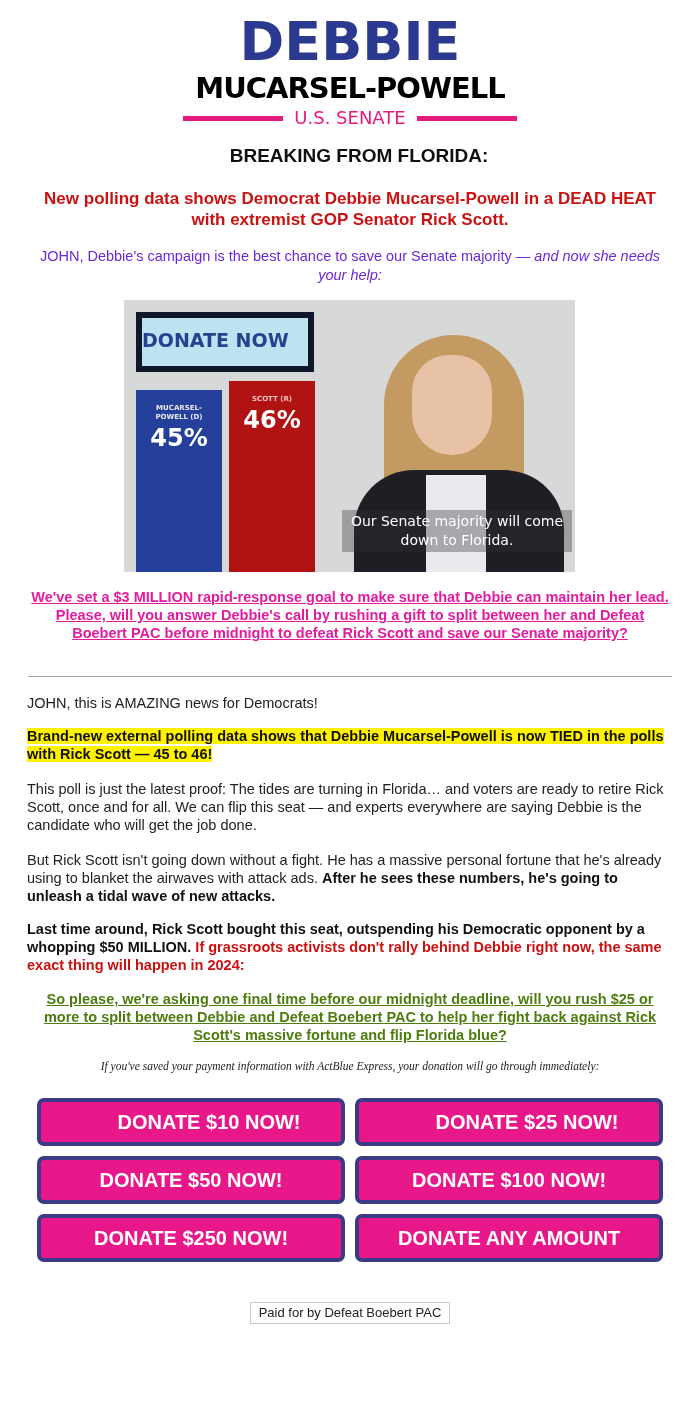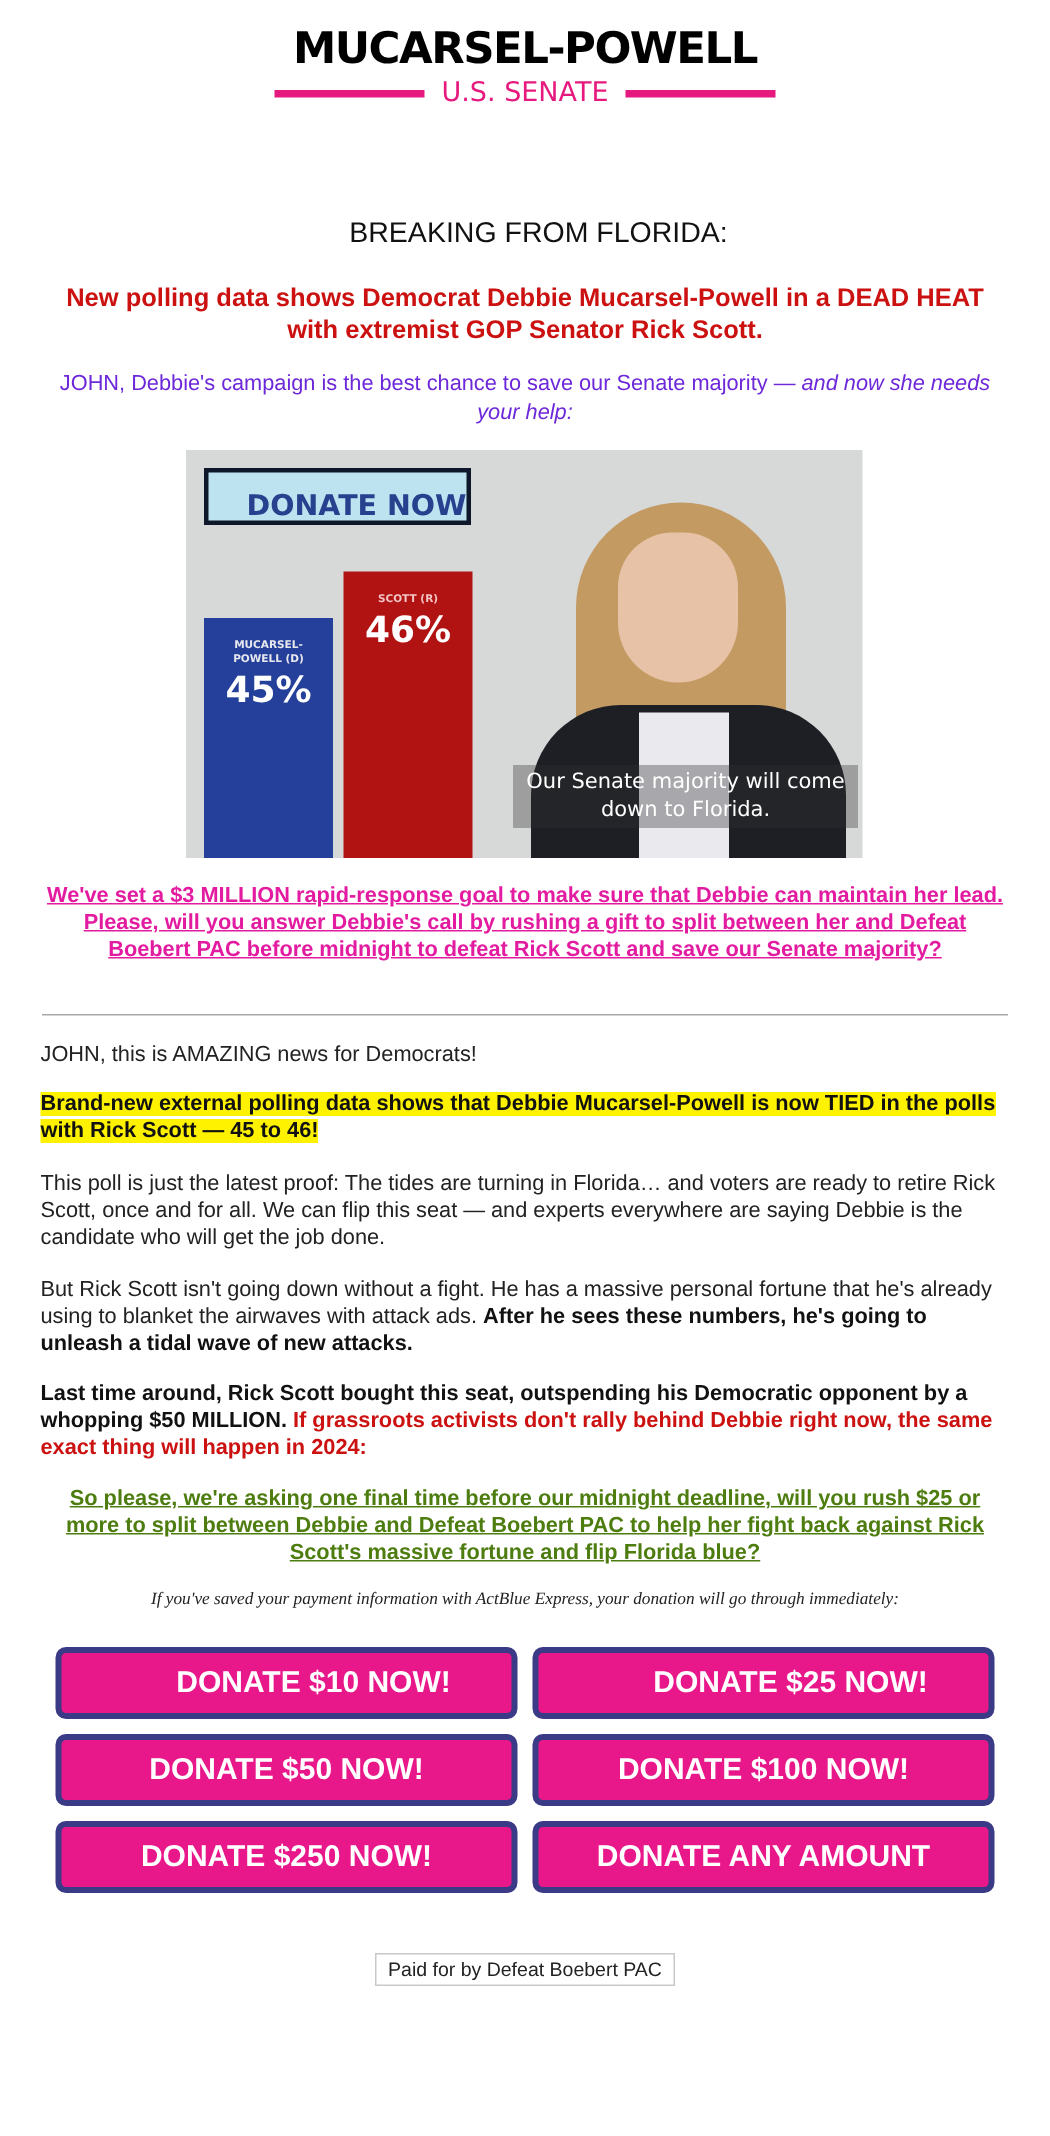--- a/index.html
+++ b/index.html
@@ -8,28 +8,28 @@
 
   .logo { position: absolute; left: 180px; top: 14px; width: 340px; height: 116px; text-align: center; }
   .logo-first { font-family: "DejaVu Sans", sans-serif; font-weight: bold; color: #2b3990; font-size: 54px; line-height: 56px; letter-spacing: 0px; }
   .logo-last { font-family: "DejaVu Sans", sans-serif; font-weight: bold; color: #000000; font-size: 29px; line-height: 32px; letter-spacing: -1px; margin-top: 2px; }
   .logo-sub { position: relative; height: 24px; margin-top: 2px; }
   .logo-sub .bar { position: absolute; top: 10px; height: 5px; background: #e6197f; }
   .logo-sub .bar.l { left: 3px; width: 100px; }
   .logo-sub .bar.r { right: 3px; width: 100px; }
   .logo-sub .txt { font-family: "DejaVu Sans", sans-serif; color: #e6197f; font-size: 18px; line-height: 24px; font-weight: normal; }
 
-  .h-breaking { position: absolute; top: 145px; left: 0; width: 700px; text-align: center; font-size: 19px; font-weight: normal; color: #111; padding-left: 18px; }
+  .h-breaking { position: absolute; top: 145px; left: 0; width: 700px; text-align: center; font-size: 19px; font-weight: bold; color: #111; padding-left: 18px; }
   .h-poll { position: absolute; top: 188px; left: 40px; width: 620px; text-align: center; font-size: 17px; font-weight: bold; color: #cc1111; line-height: 21px; }
   .intro { position: absolute; top: 247px; left: 25px; width: 650px; text-align: center; font-size: 14.5px; color: #6d28d9; line-height: 19px; }
   .intro em { font-style: italic; }
 
   .hero { position: absolute; top: 300px; left: 124px; width: 451px; height: 272px; background: #d7d9d8; overflow: hidden; }
-  .hero-donate { position: absolute; left: 12px; top: 12px; width: 178px; height: 38px; background: #bde3f0; border: 3px solid #0f172a; text-align: right; line-height: 44px; font-family: "DejaVu Sans", sans-serif; font-weight: bold; color: #27418e; font-size: 19px; }
-  .bar-d { position: absolute; left: 12px; top: 90px; width: 86px; height: 204px; background: #24409a; text-align: center; color: #fff; margin-top: 22px; }
+  .hero-donate { position: absolute; left: 12px; top: 12px; width: 178px; height: 60px; background: #bde3f0; border: 6px solid #0f172a; text-align: left; line-height: 44px; font-family: "DejaVu Sans", sans-serif; font-weight: bold; color: #27418e; font-size: 19px; }
+  .bar-d { position: absolute; left: 12px; top: 90px; width: 86px; height: 204px; background: #24409a; text-align: center; color: #fff; }
   .bar-r { position: absolute; left: 105px; top: 81px; width: 86px; height: 191px; background: #b11212; text-align: center; color: #fff; }
   .bar-name { font-family: "DejaVu Sans", sans-serif; font-size: 7px; font-weight: bold; line-height: 9px; margin-top: 14px; color: #e8e8ef; }
   .bar-r .bar-name { color: #f3c4c4; }
   .bar-pct { font-family: "DejaVu Sans", sans-serif; font-size: 24px; font-weight: bold; line-height: 28px; margin-top: 2px; }
   .photo { position: absolute; left: 210px; top: 0; width: 241px; height: 228px; }
   .hair { position: absolute; left: 50px; top: 35px; width: 140px; height: 200px; background: #c49a63; border-radius: 70px 70px 30px 30px; }
   .face { position: absolute; left: 78px; top: 55px; width: 80px; height: 100px; background: #e7c2a6; border-radius: 40px 40px 44px 44px; }
   .jacket { position: absolute; left: 20px; top: 170px; width: 210px; height: 110px; background: #1e1f24; border-radius: 60px 60px 0 0; }
   .shirt { position: absolute; left: 92px; top: 175px; width: 60px; height: 100px; background: #e9e9ee; }
   .caption { position: absolute; left: 8px; top: 210px; width: 230px; text-align: center; font-family: "DejaVu Sans", sans-serif; font-size: 14px; line-height: 19px; color: #ffffff; background: rgba(50,50,50,0.35); padding: 2px 0; }
@@ -53,20 +53,21 @@
   .btn { position: absolute; width: 308px; height: 48px; background: #e8178a; border: 4px solid #3b3a86; border-radius: 7px; color: #ffffff; font-weight: bold; font-size: 20px; text-align: center; line-height: 40px; cursor: pointer; }
   .c1 { left: 37px; } .c2 { left: 355px; }
   .r1 { top: 1098px; padding-left: 36px; } .r2 { top: 1156px; } .r3 { top: 1214px; }
 
   .footer { position: absolute; top: 1302px; left: 250px; width: 200px; height: 22px; border: 1px solid #c8c8c8; text-align: center; font-size: 13px; line-height: 20px; color: #222; }
 </style>
 </head>
 <body>
 
 <div class="logo">
+  <div class="logo-first">DEBBIE</div>
   <div class="logo-last">MUCARSEL-POWELL</div>
   <div class="logo-sub">
     <span class="bar l"></span>
     <span class="txt">U.S. SENATE</span>
     <span class="bar r"></span>
   </div>
 </div>
 
 <div class="h-breaking">BREAKING FROM FLORIDA:</div>
 <div class="h-poll">New polling data shows Democrat Debbie Mucarsel-Powell in a DEAD HEAT with extremist GOP Senator Rick Scott.</div>

